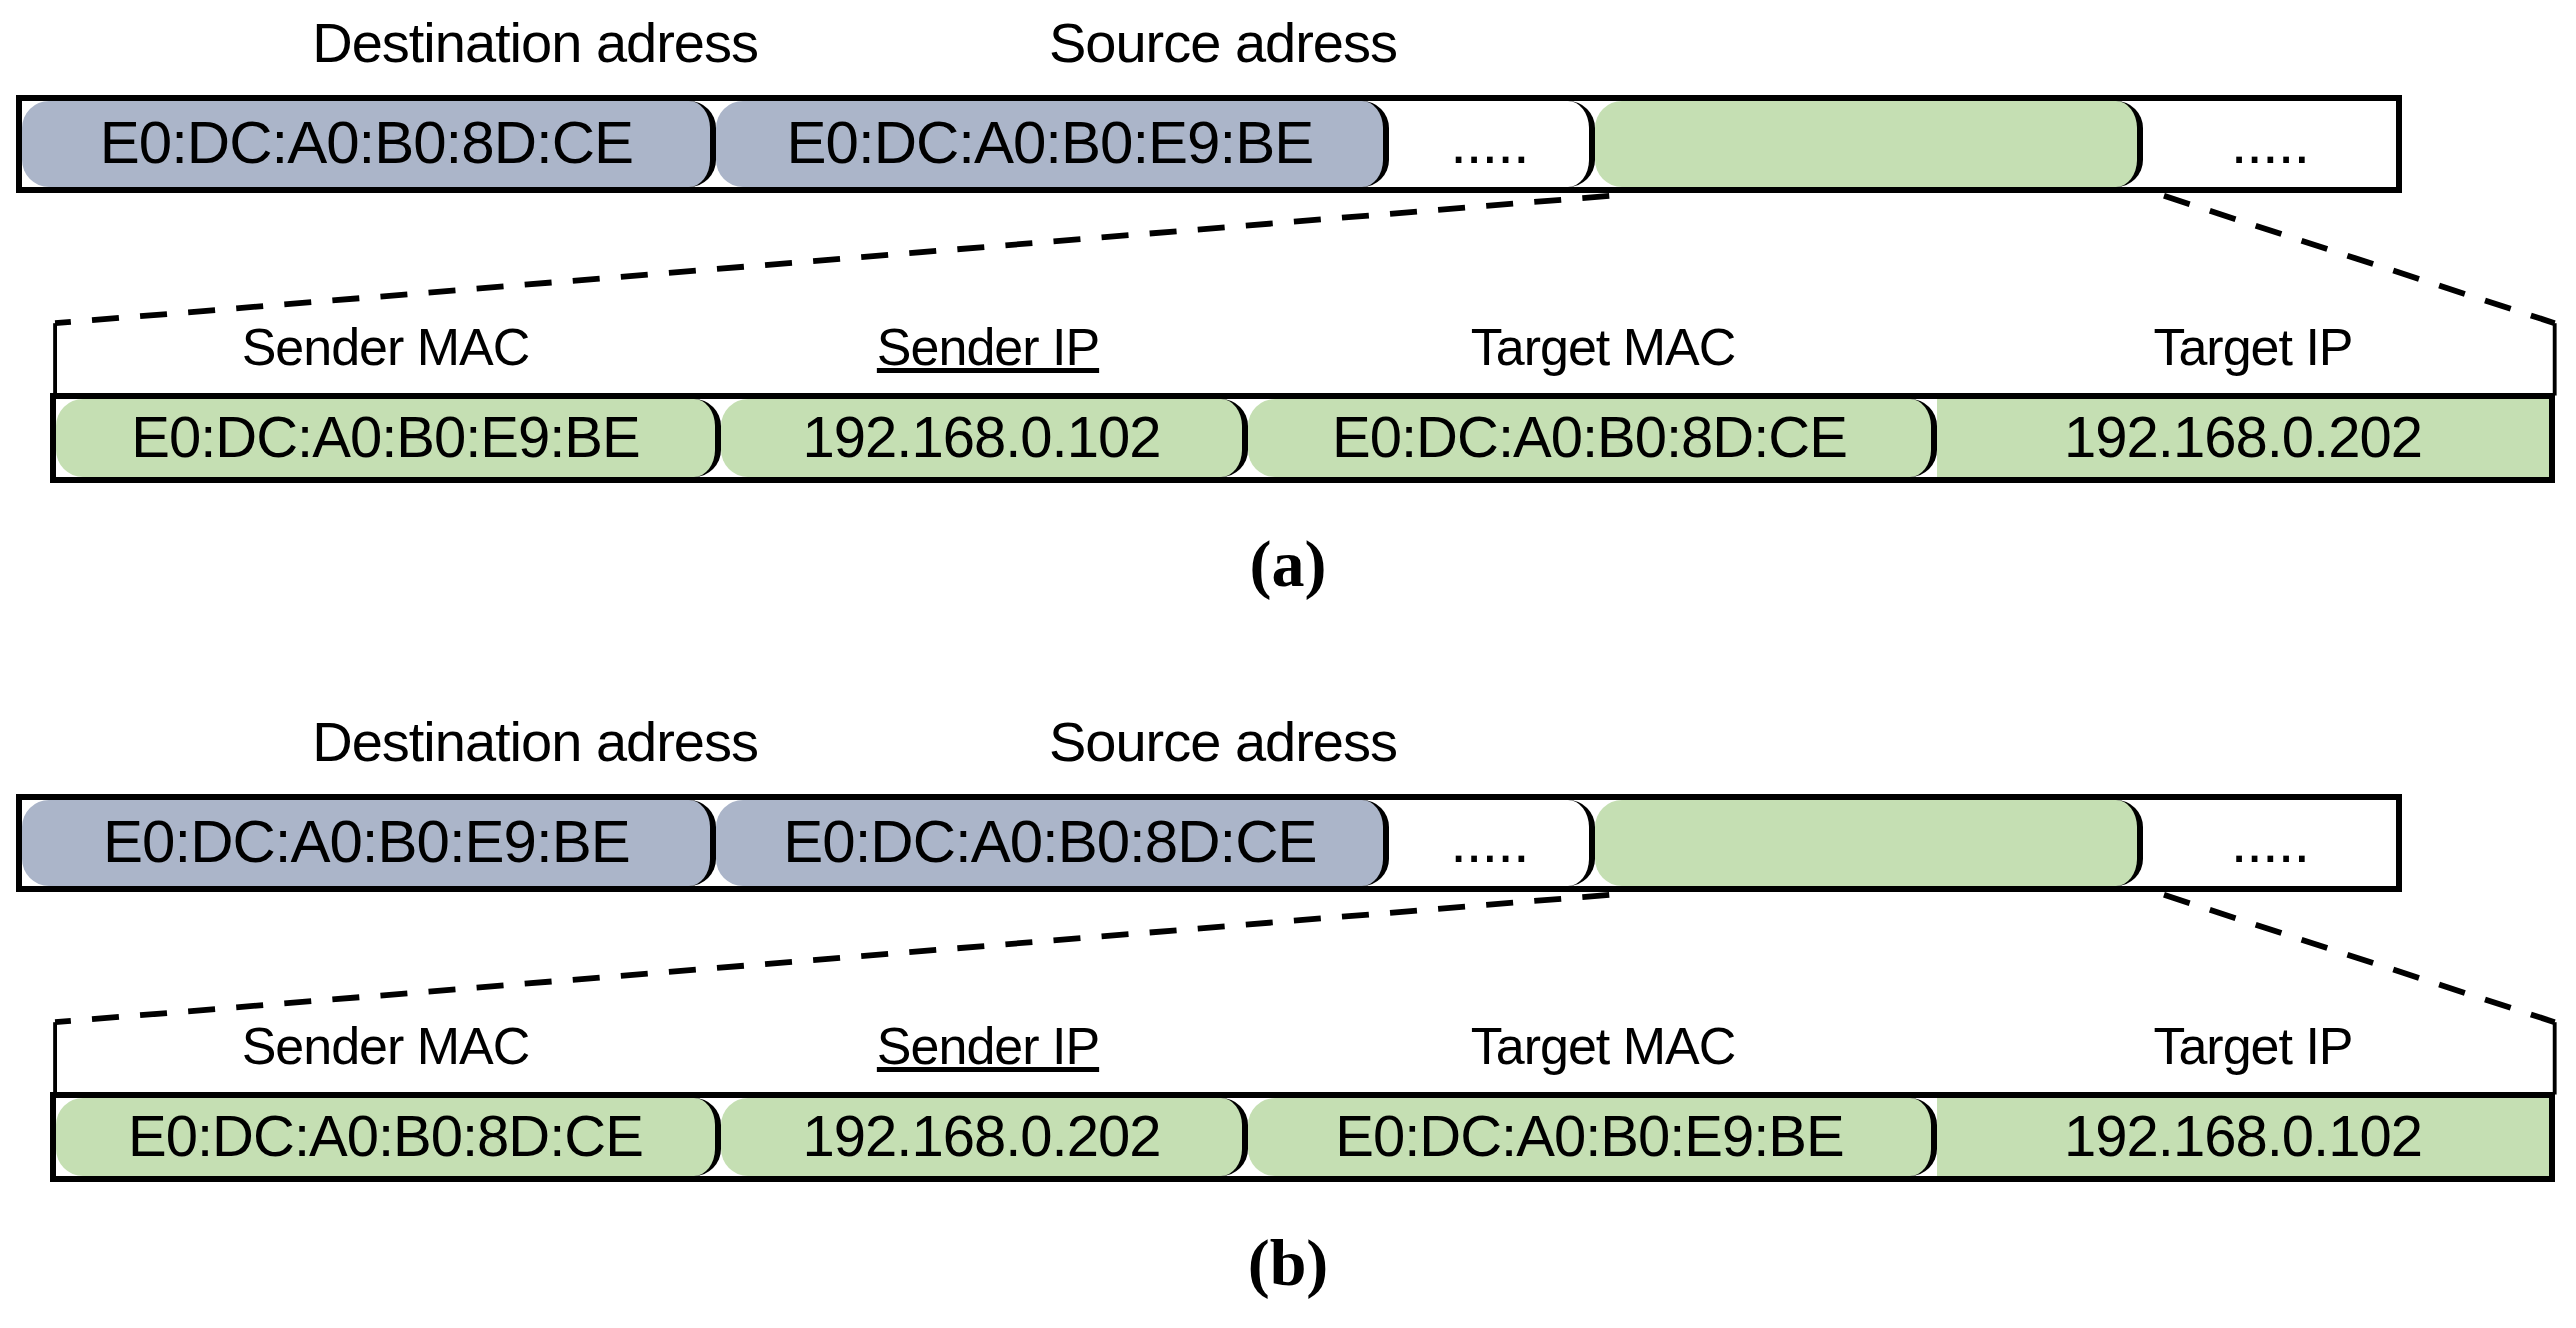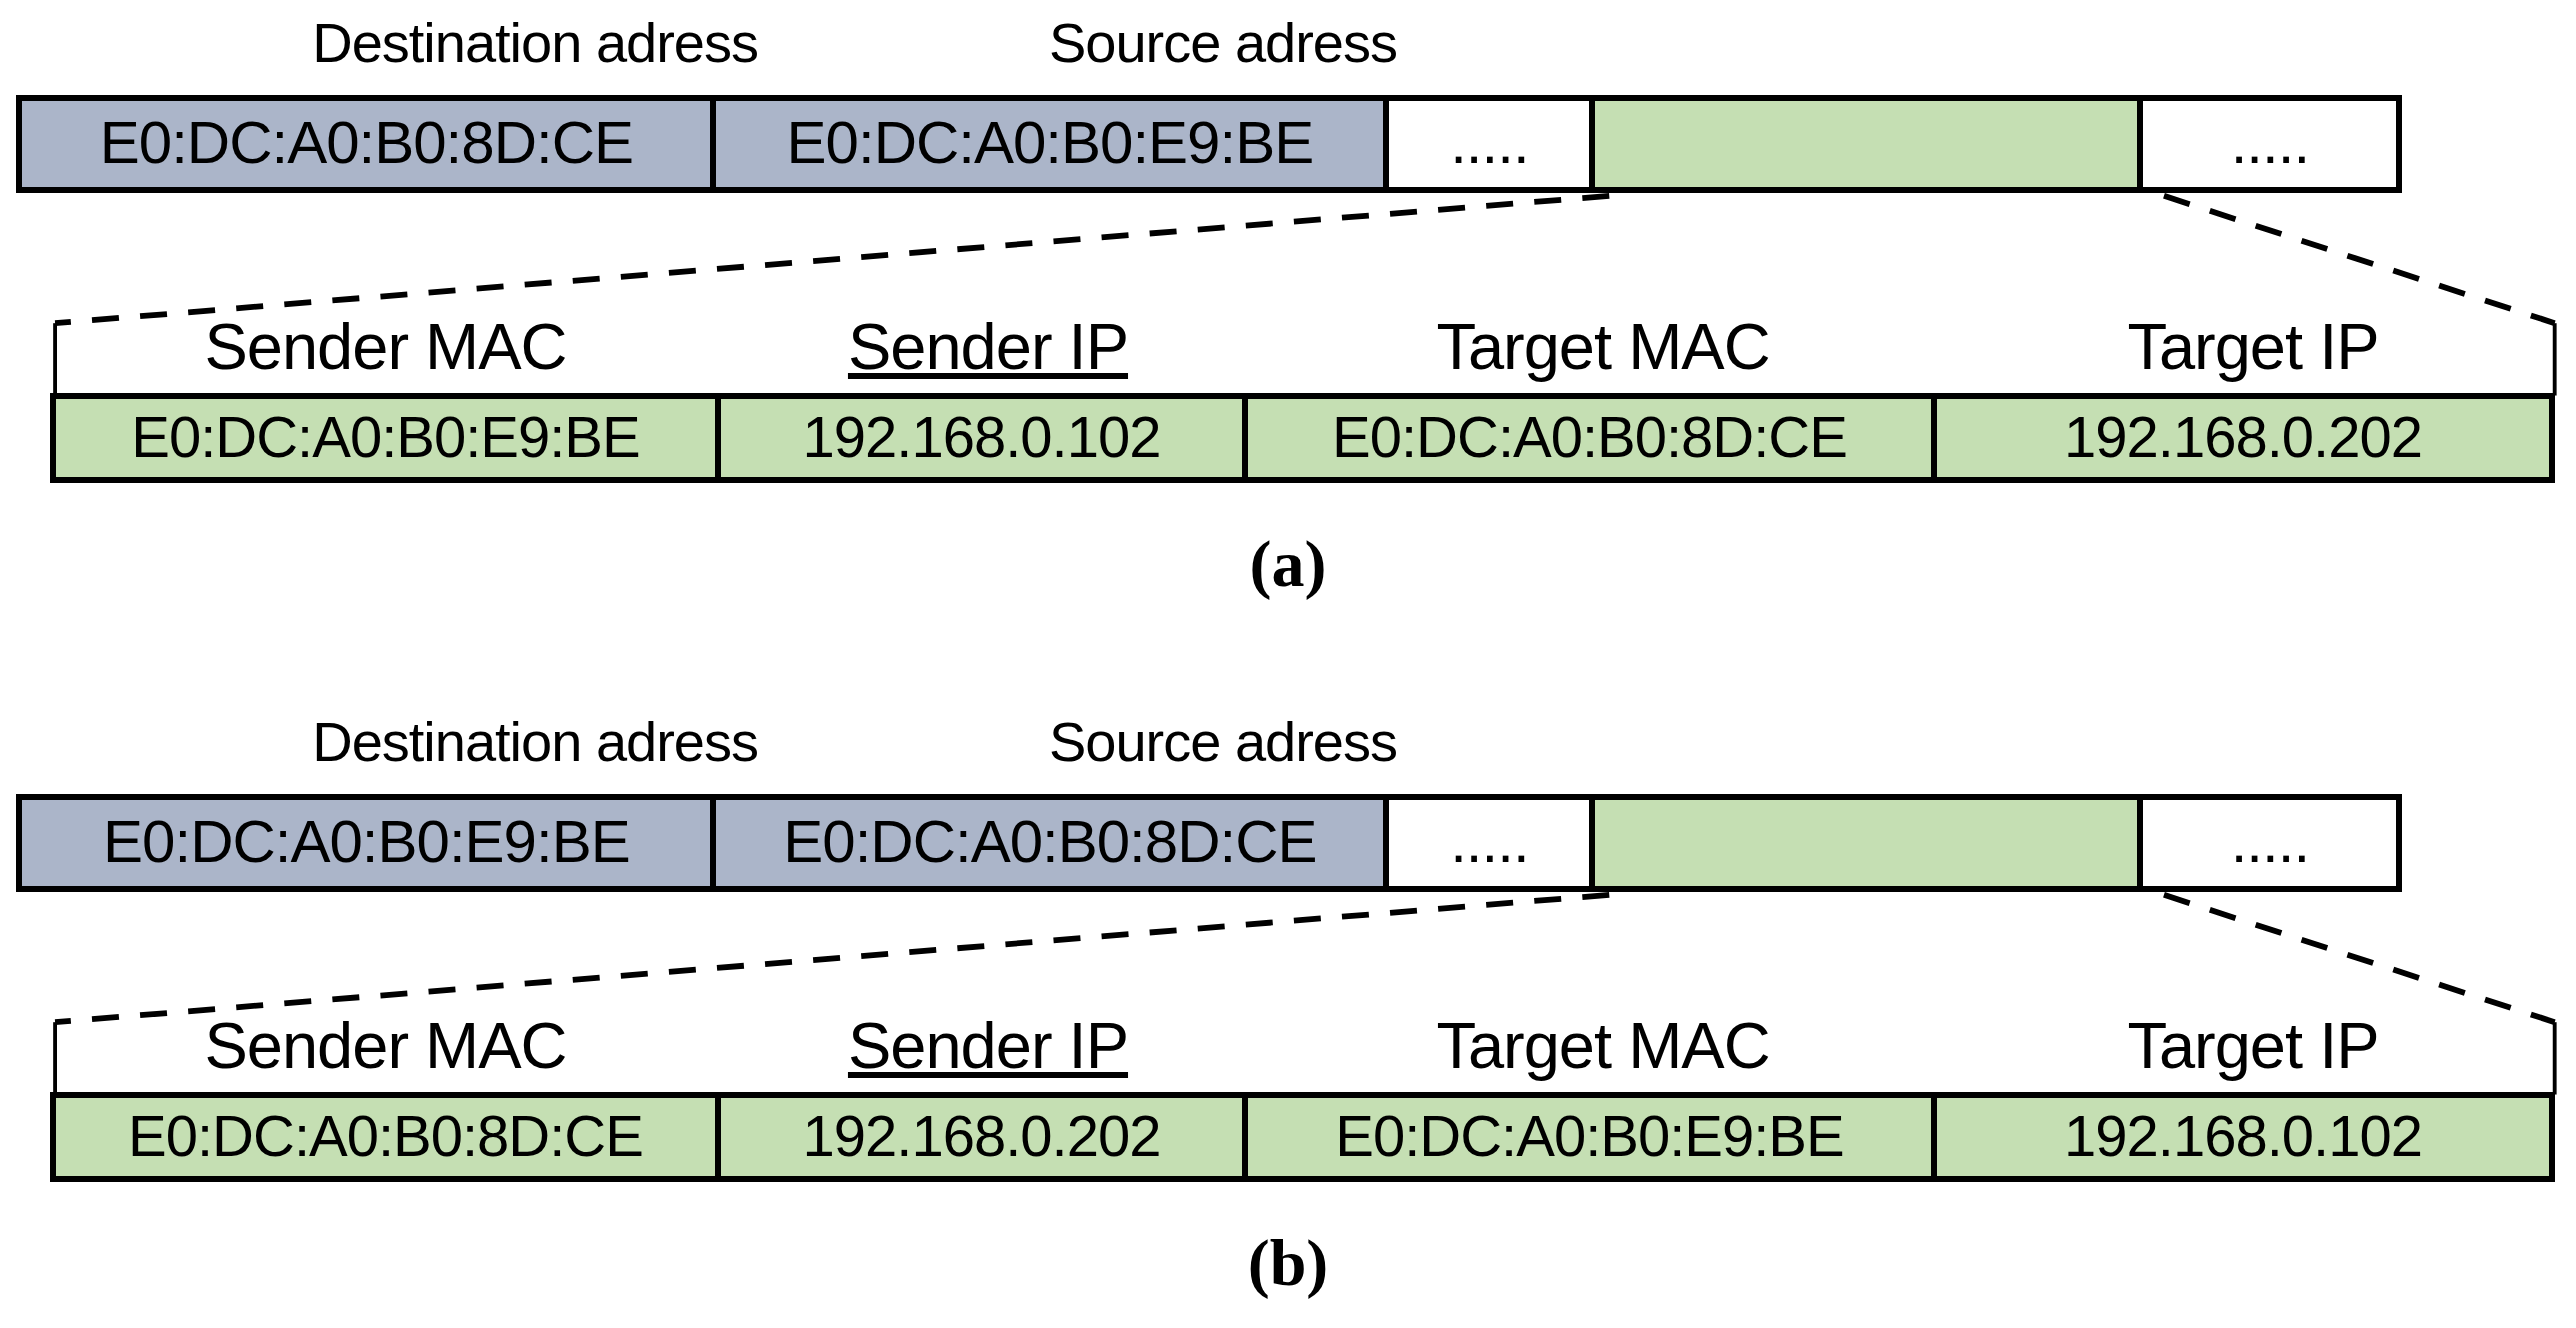--- a/index.html
+++ b/index.html
@@ -32,34 +32,34 @@
   }
   .eth-cell {
     height: 100%; font-size: 60px; line-height: 83px;
     text-align: center; white-space: nowrap; letter-spacing: -1px;
   }
   .w-dest  { width: 694px; }
   .w-src   { width: 673px; }
   .w-e1    { width: 206px; }
   .w-green { width: 548px; }
   .w-e2    { flex: 1; }
-  .div-r { border-right: 6.8px solid var(--line-color, #000); }
+  .div-r { border-right: 6.8px solid var(--line-color, #000); border-radius: 27px; }
   .fill-blue  { background: var(--eth-fill, #ABB5C9); }
   .fill-green { background: var(--arp-fill, #C5DFB3); }
 
   
   .connector { position: absolute; left: 0; top: 0; width: 2576px; height: 629px; pointer-events: none; }
 
   
   .arp-headers {
     position: absolute; left: 50px; top: 315px;
     width: 2505px; height: 64px; display: flex;
   }
   .arp-header {
-    font-size: 65px; line-height: 64px; text-align: center;
+    font-size: 52px; line-height: 64px; text-align: center;
     letter-spacing: -1px; white-space: nowrap;
   }
   .hw1 { width: 671px; } .hw2 { width: 534px; text-decoration: underline; } .hw3 { width: 696px; text-align: center; } .hw4 { flex: 1; }
 
   
   .arp-table {
     position: absolute; left: 50px; top: 393px;
     width: 2505px; height: 90px;
     border: 6.8px solid var(--line-color, #000);
     display: flex;

